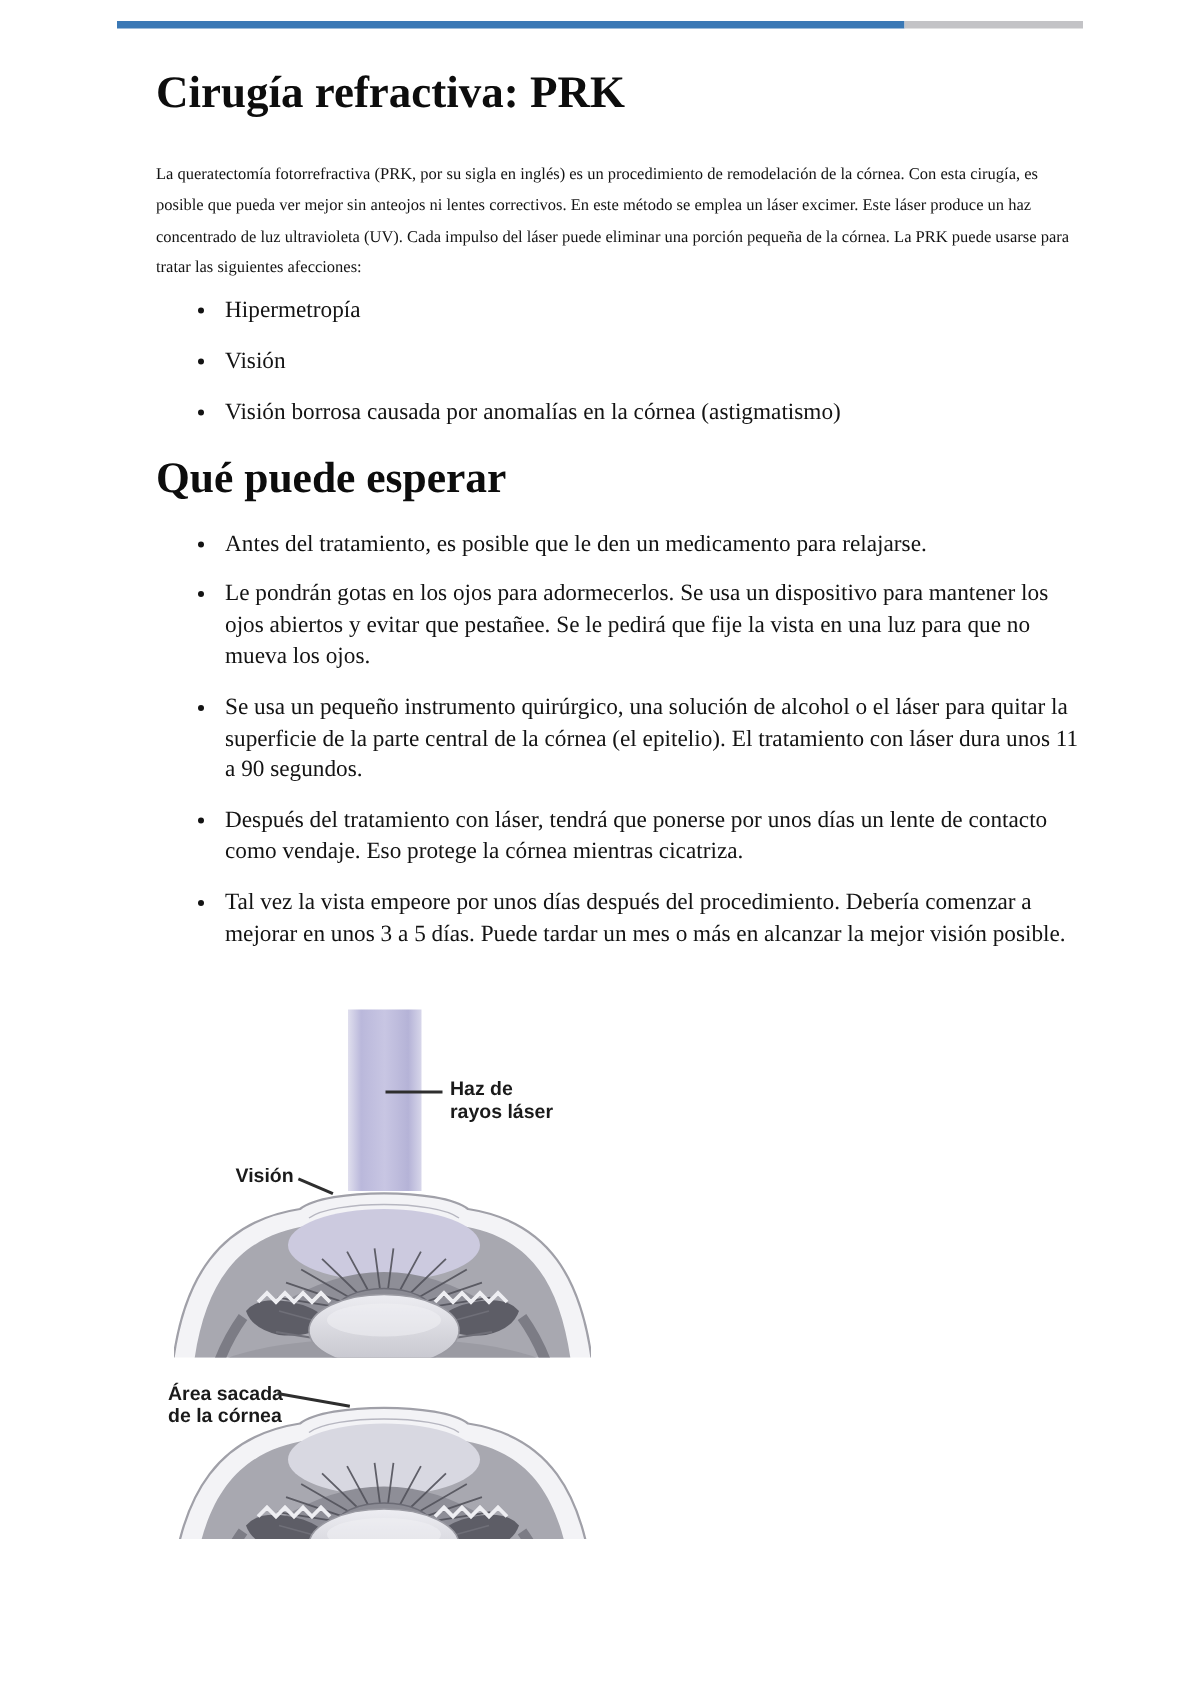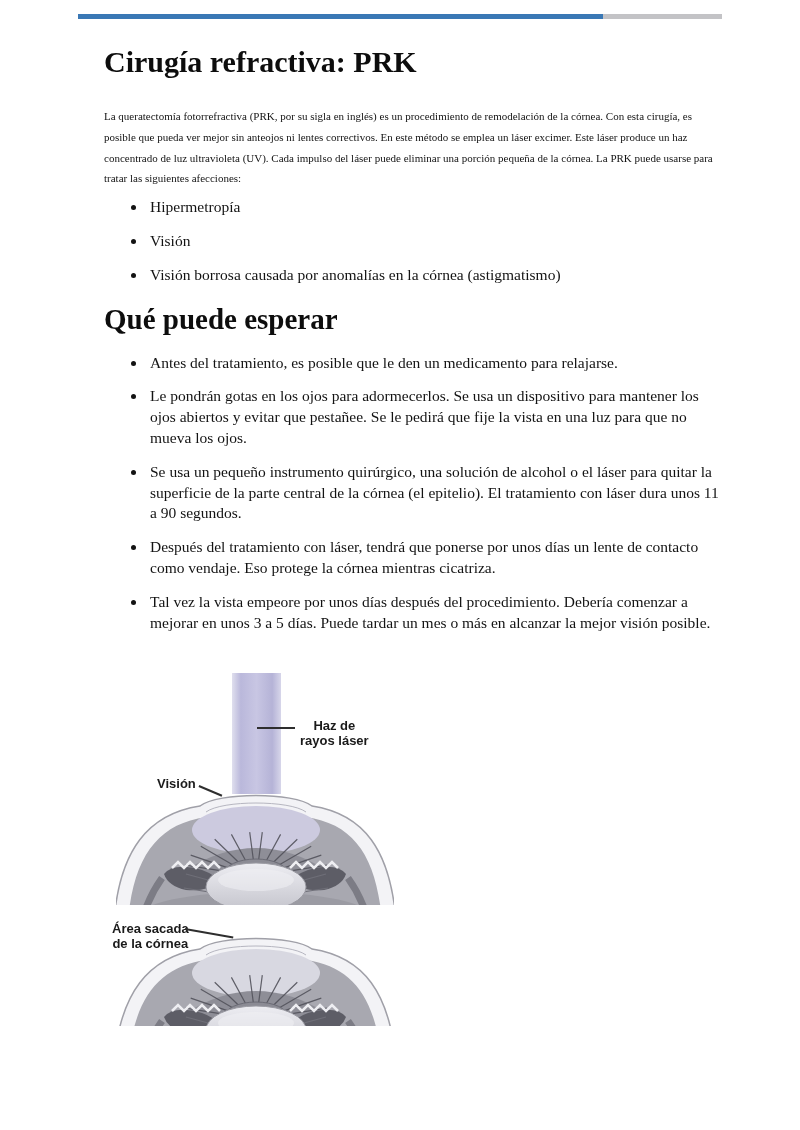--- a/index.html
+++ b/index.html
@@ -19,21 +19,21 @@
   h1 { margin:44px 0 0 0; font-size:30px; line-height:36px; font-weight:bold; color:#0d0d0d; }
   p.intro { margin:26px 0 0 0; font-size:11px; line-height:20.8px; }
   ul { margin:0; padding:0 0 0 43px; }
   ul.conditions { margin-top:8px; }
   ul.expectations { margin-top:21px; }
   li { font-size:15.5px; line-height:20.8px; padding-left:3px; }
   li + li { margin-top:13px; }
   h2 { margin:20px 0 0 0; font-size:29px; line-height:26px; font-weight:bold; color:#0d0d0d; }
 
   
-  .figure { position:absolute;text-align:center; }
+  .figure { position:absolute; }
   .fig1 { left:116px; top:673px; width:380px; height:232px; }
   .fig2 { left:104px; top:920px; width:300px; height:126px; }
   .beam {
     position:absolute; left:116px; top:0; width:49px; height:121px; z-index:1;
     background:linear-gradient(90deg,#e0dfee 0%,#bab8db 18%,#c8c6e3 50%,#b5b3d7 82%,#d7d6ea 100%);
   }
   .eye-svg { position:absolute; width:278px; height:115px; z-index:2; }
   .fig1 .eye-svg { left:0; top:117px; --cornea-fill:#cccadf; }
   .fig2 .eye-svg { left:12px; top:13px; --cornea-fill:#d8d8e1; }
   .fig-label {

